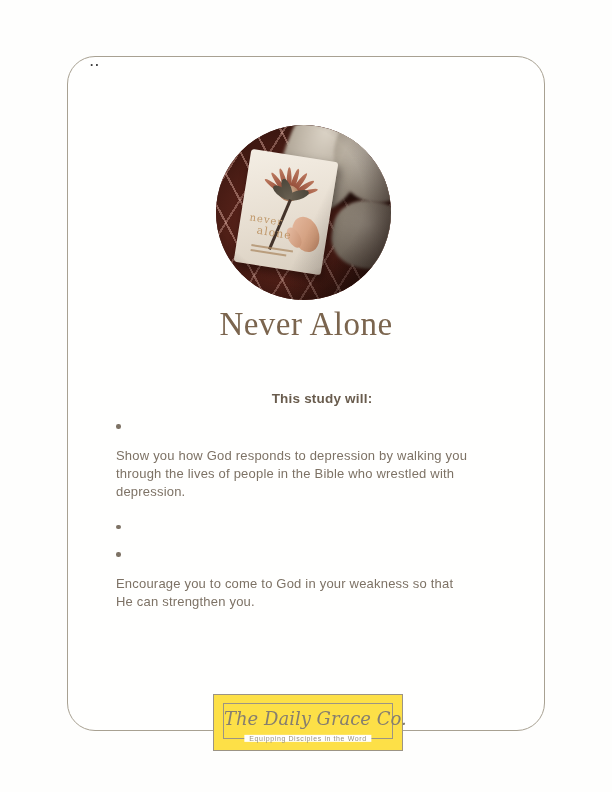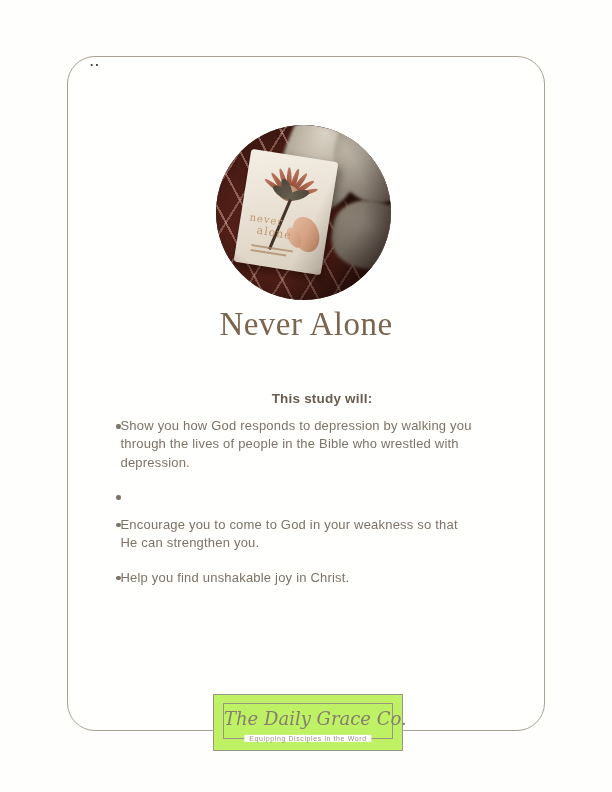--- a/index.html
+++ b/index.html
@@ -99,28 +99,28 @@
   }
   .heading{
     position:absolute;left:0;top:318px;width:100%;margin:16px;text-align:center;
     font-size:13.5px;font-weight:bold;color:#695c4d;letter-spacing:.2px;
   }
   .bullets{
     position:absolute;left:48px;top:360px;width:380px;margin:0;padding:0;
     list-style:none;color:#7d7265;font-size:13px;line-height:1.42;
     letter-spacing:.2px;
   }
-  .bullets li{display:flex;gap:0;margin-bottom:16px;}
+  .bullets li{display:flex;gap:18px;margin-bottom:16px;flex-direction:column;}
   .bullets .dot{flex:none;width:4.5px;height:4.5px;border-radius:50%;
     background:#7d7265;margin-top:7px;}
   .bullets .txt{max-width:352px;}
   
   .logo-box{
     position:absolute;left:145px;top:637px;width:190px;height:57px;
-    background:#bef264;border:1.2px solid #9c9484;box-sizing:border-box;
+    background:#fde047;border:1.2px solid #9c9484;box-sizing:border-box;
   }
   .logo-inner{
     position:absolute;left:9px;right:9px;top:8px;bottom:11px;
     border:1px solid #9c9484;
   }
   .logo-name{
     position:absolute;left:0;top:4px;width:100%;text-align:center;
     font-family:"DejaVu Serif",serif;font-style:italic;font-size:18px;
     color:#867e6f;white-space:nowrap;
   }
@@ -176,24 +176,20 @@
         <span class="dot"></span>
         <span class="txt">Show you how God responds to depression by walking you through the lives of people in the Bible who wrestled with depression.</span>
       </li>
       <li>
         <span class="dot"></span>
       </li>
       <li>
         <span class="dot"></span>
         <span class="txt">Encourage you to come to God in your weakness so that He can strengthen you.</span>
       </li>
-      <li>
-        <span class="dot"></span>
-        <span class="txt">Help you find unshakable joy in Christ.</span>
-      </li>
     </ul>
 
     <div class="logo-box">
       <div class="logo-inner">
         <div class="logo-name">The Daily Grace Co.</div>
         <div class="logo-tagline">Equipping Disciples in the Word</div>
       </div>
     </div>
 
   </div>

